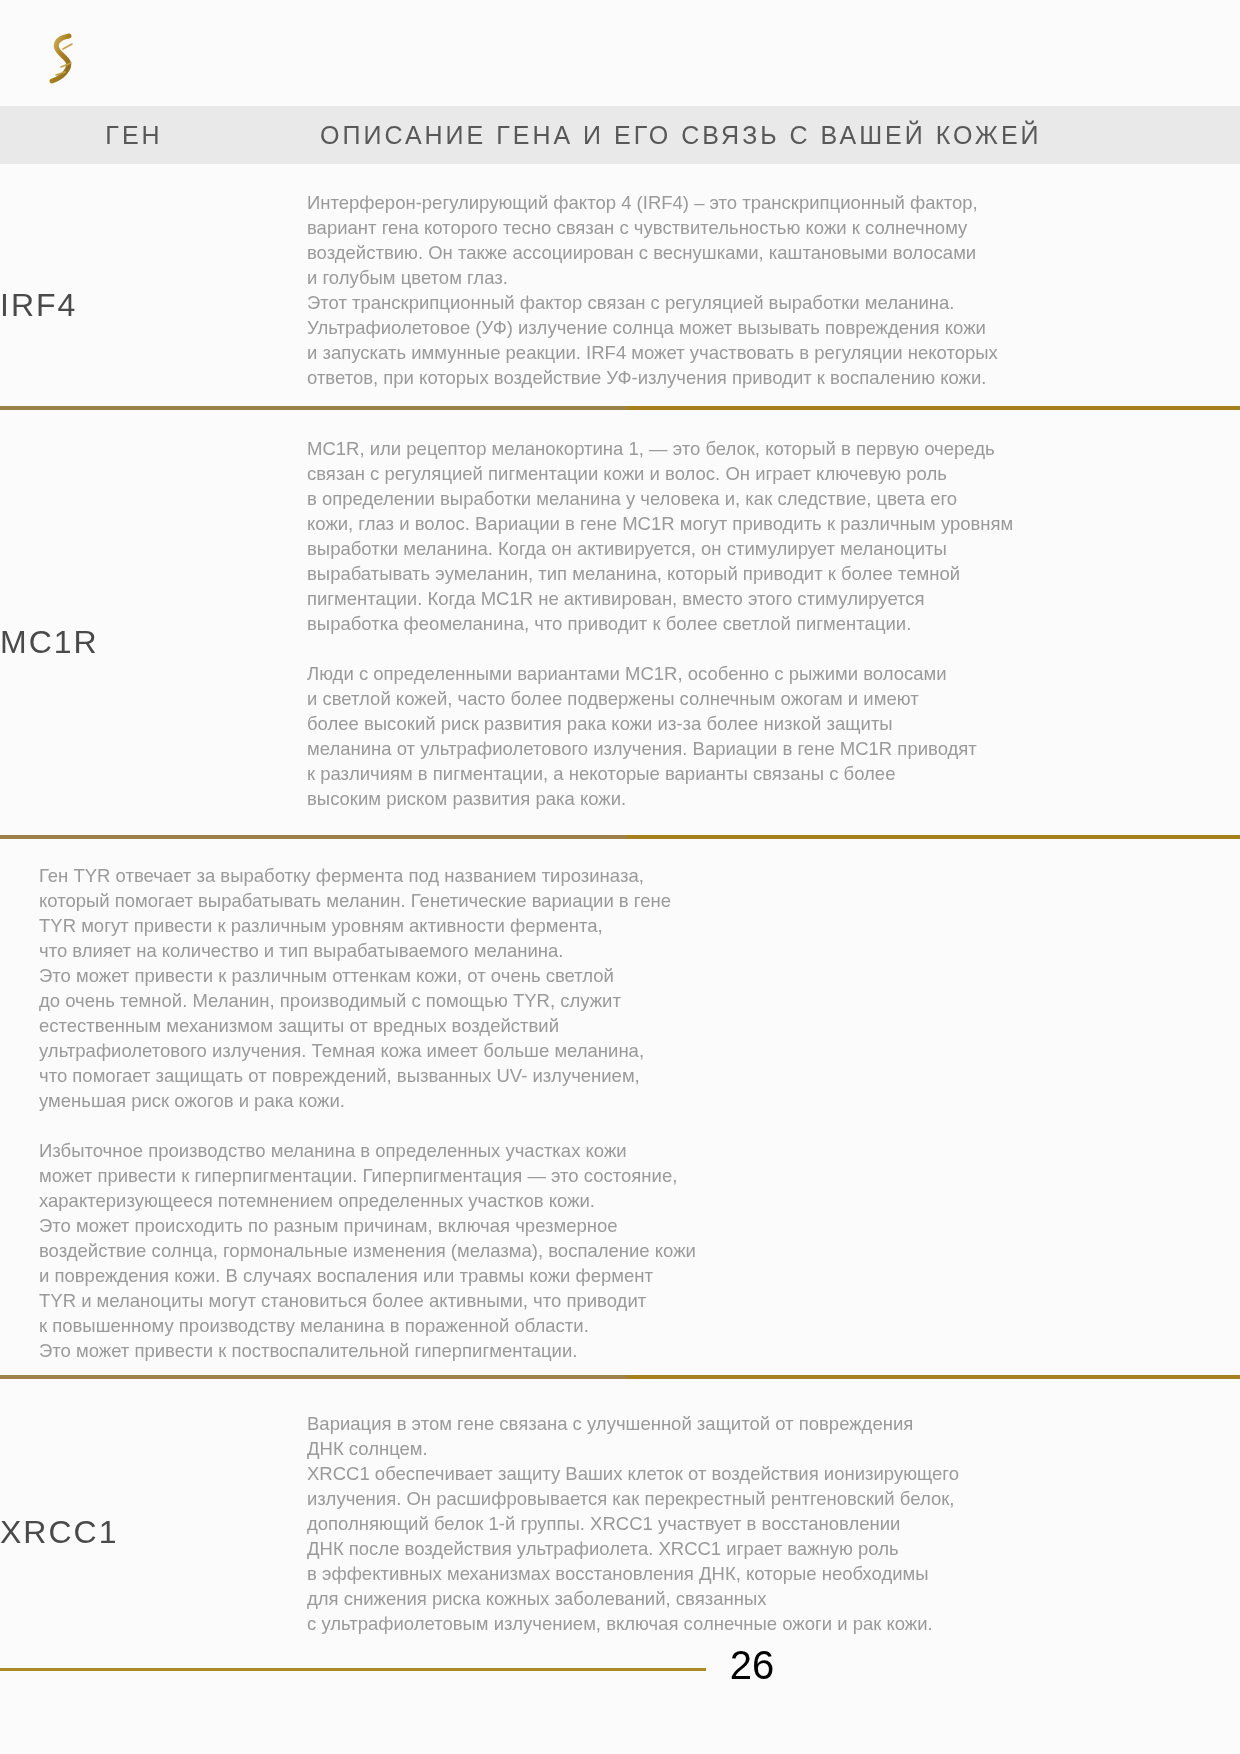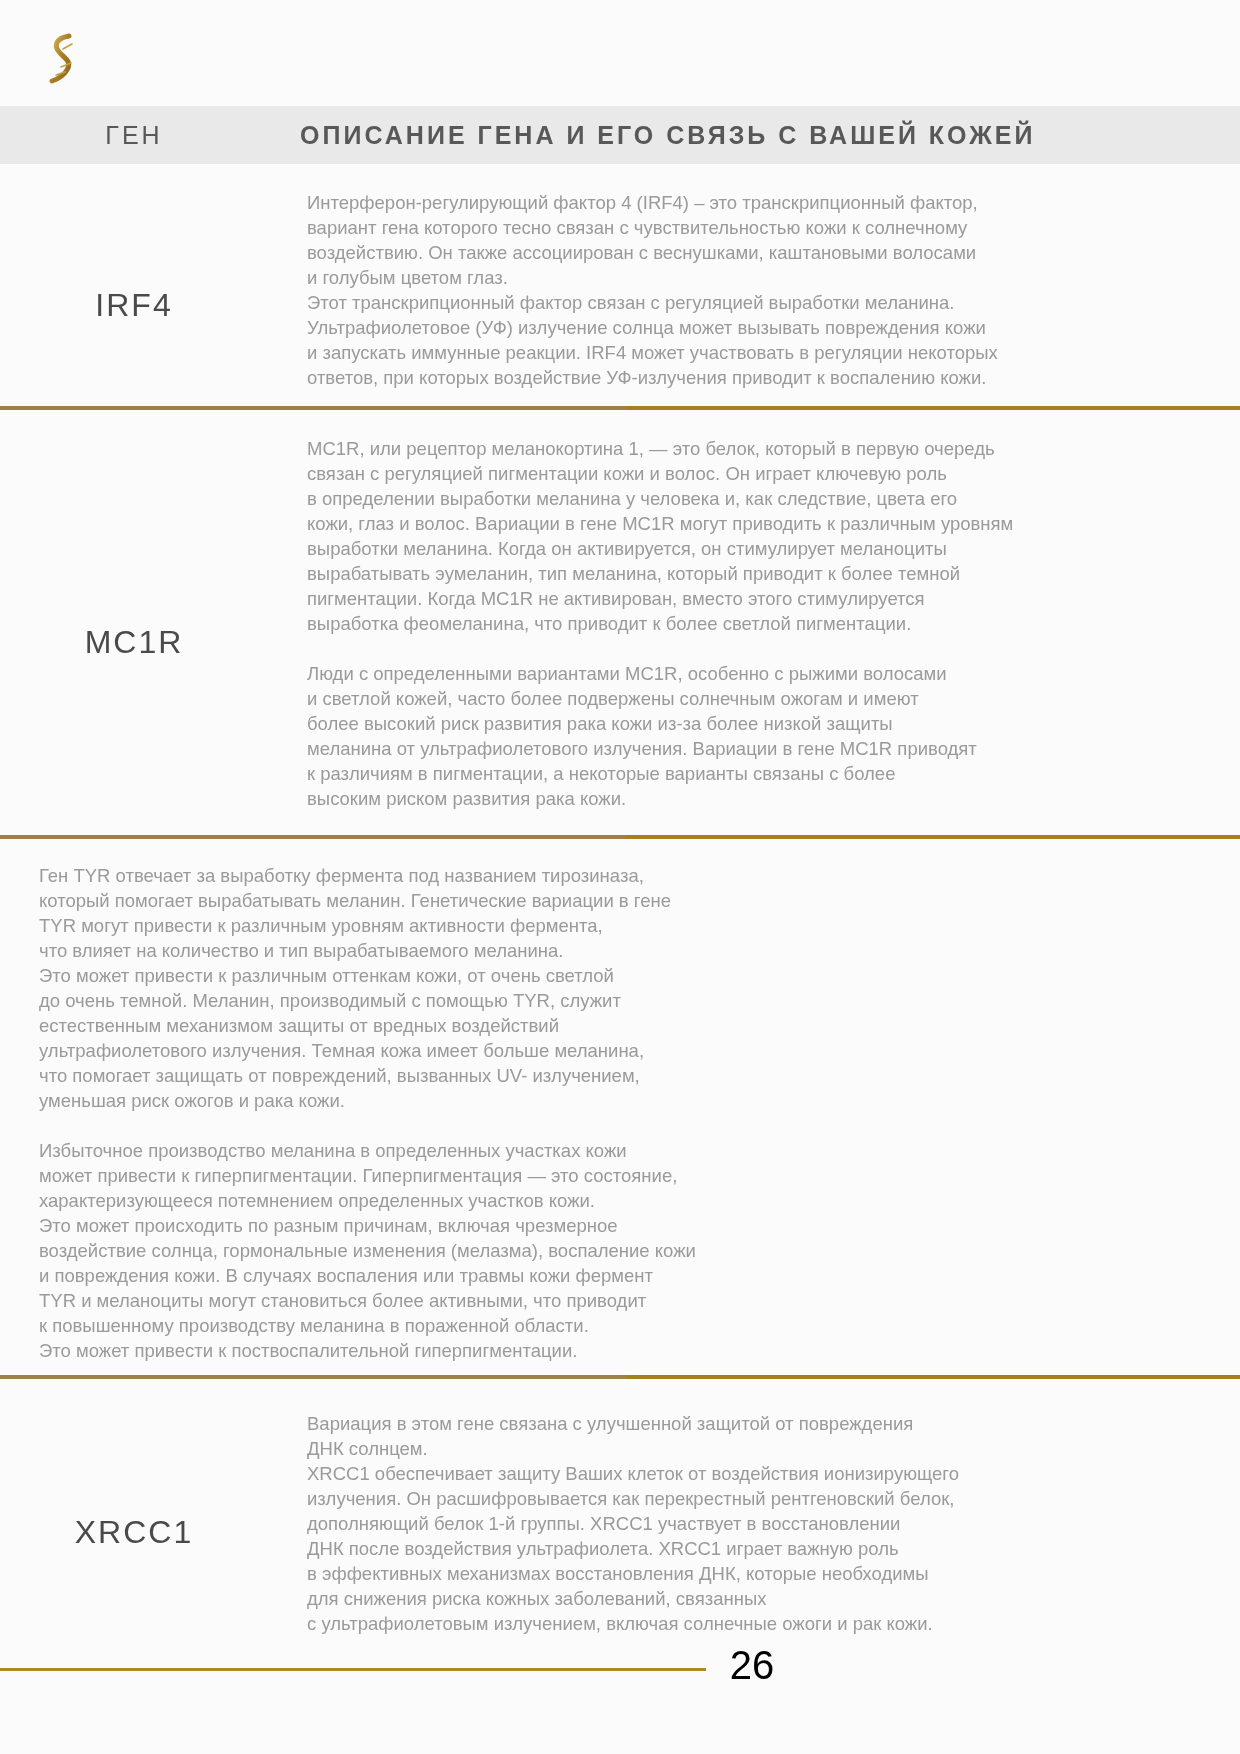--- a/index.html
+++ b/index.html
@@ -9,37 +9,37 @@
     background:#fbfbfb;
     font-family:"Liberation Sans", sans-serif;
     overflow:hidden;
   }
   .logo { position:absolute; top:33px; left:46px; width:36px; height:52px; }
 
   
   .table-header {
     position:absolute; top:106px; left:0; width:1240px; height:58px;
     background:#e9e9e9;
-    display:flex; align-items:center;
+    display:flex; align-items:center;gap:20px;
   }
   .th-gene {
     flex:0 0 268px; text-align:center;
     font-size:25px; letter-spacing:3px; color:#585858; font-weight:300;
   }
   .th-desc {
     padding-left:32px;
-    font-size:25px; letter-spacing:3px; color:#585858; font-weight:700;text-align:right;
+    font-size:25px; letter-spacing:3px; color:#585858; font-weight:400;text-align:right;
   }
 
   
   .table-body { position:absolute; top:164px; left:0; width:1240px; }
   .row { display:flex; }
   .gene-col {
     flex:0 0 268px;
-    display:flex; align-items:center; justify-content:center;margin-top:40px;
+    display:flex; align-items:center; justify-content:flex-start;margin-top:40px;
   }
   .gene-name {
     font-size:32px; letter-spacing:2px; color:#4a4a4a; font-weight:300;
   }
   .desc-col { flex:1 1 auto; padding:26px 40px 16px 32px; }
   .row-2 .desc-col { padding-bottom:24px; }
   .row-3 .desc-col { padding-top:24px; padding-bottom:12px; }
   .row-4 .desc-col { padding-top:32px; padding-bottom:10px; }
 
   .para {

